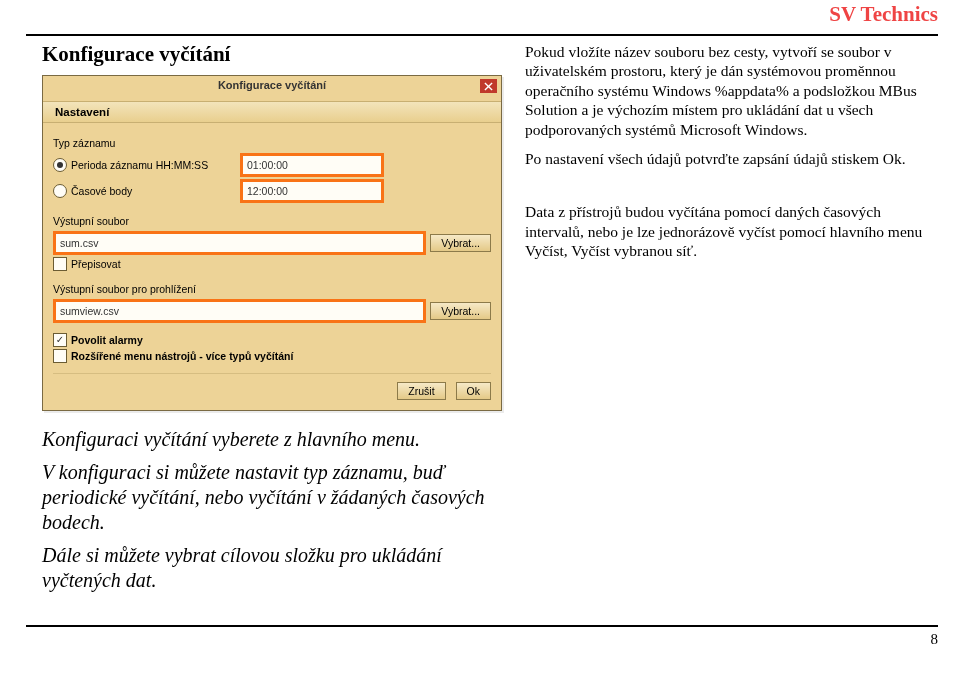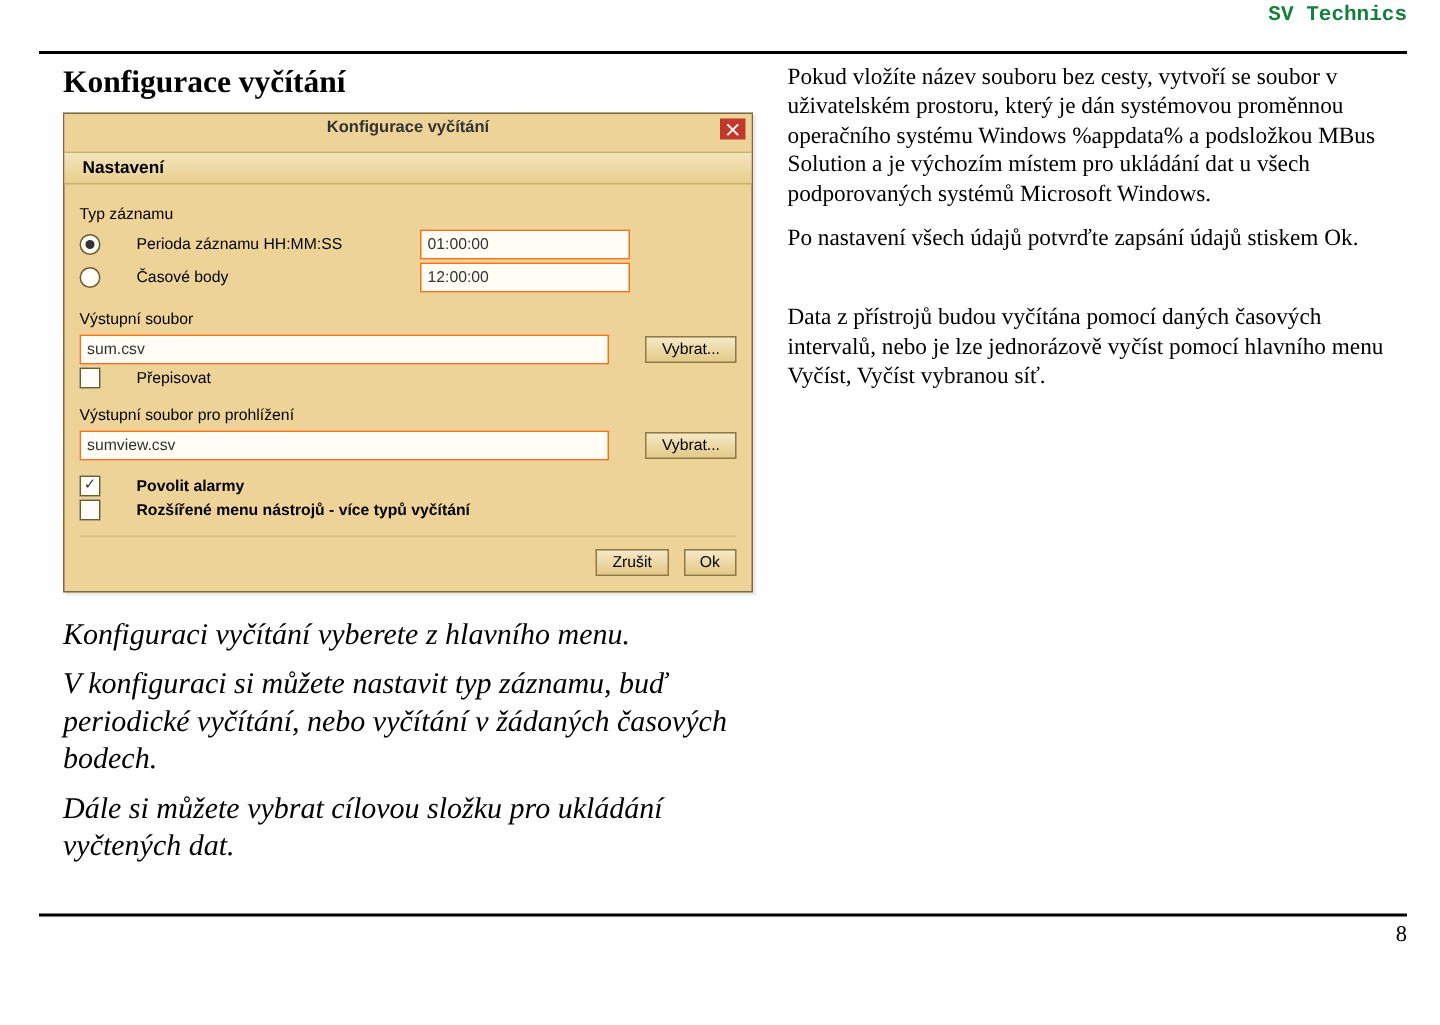--- a/index.html
+++ b/index.html
@@ -13,24 +13,24 @@
     position: relative;
   }
   .page {
     padding: 10px 22px 10px 26px;
     position: relative;
   }
   .brand {
     position: absolute;
     top: 2px;
     right: 22px;
-    color: #15803d;
-    font-family: Liberation Mono, monospace;
-    font-weight: 700;
-    font-size: 14px;
+    color: #ef4444;
+    font-family: Liberation Serif, serif;
+    font-weight: 700;
+    font-size: 21px;
   }
   .topline {
     border-top: 2px solid #000;
     margin-top: 24px;
   }
   .columns {
     display: flex;
     gap: 18px;
     margin-top: 6px;
     padding-left: 16px;
@@ -105,21 +105,21 @@
     font-size: 10.5px;
   }
   .group-title {
     font-weight: 400;
     margin: 6px 0 4px 0;
     font-size: 10.5px;
   }
   .row {
     display: flex;
     align-items: center;
-    gap: 24px;
+    gap: 4px;
     margin: 2px 0;
   }
   .radio, .checkbox {
     width: 12px; height: 12px;
     border: 1px solid #6b5c33;
     background: #fffdf6;
     display: inline-flex;
     align-items: center;
     justify-content: center;
     flex-shrink: 0;
@@ -127,21 +127,21 @@
   .radio { border-radius: 50%; }
   .radio .dot {
     width: 6px; height: 6px; border-radius:50%;
     background:#333;
   }
   .checkbox .chk {
     font-size: 10px; line-height: 1;
     color: #333;
   }
   .textfield {
-    border: 1px solid #f97316;
+    border: 3px solid #f97316;
     background: #fffdf6;
     height: 18px;
     padding: 0 4px;
     font-size: 10.5px;
     font-family: Verdana, sans-serif;
     display: flex;
     align-items: center;
     flex-grow: 1;
     min-width: 40px;
     color: #333;

